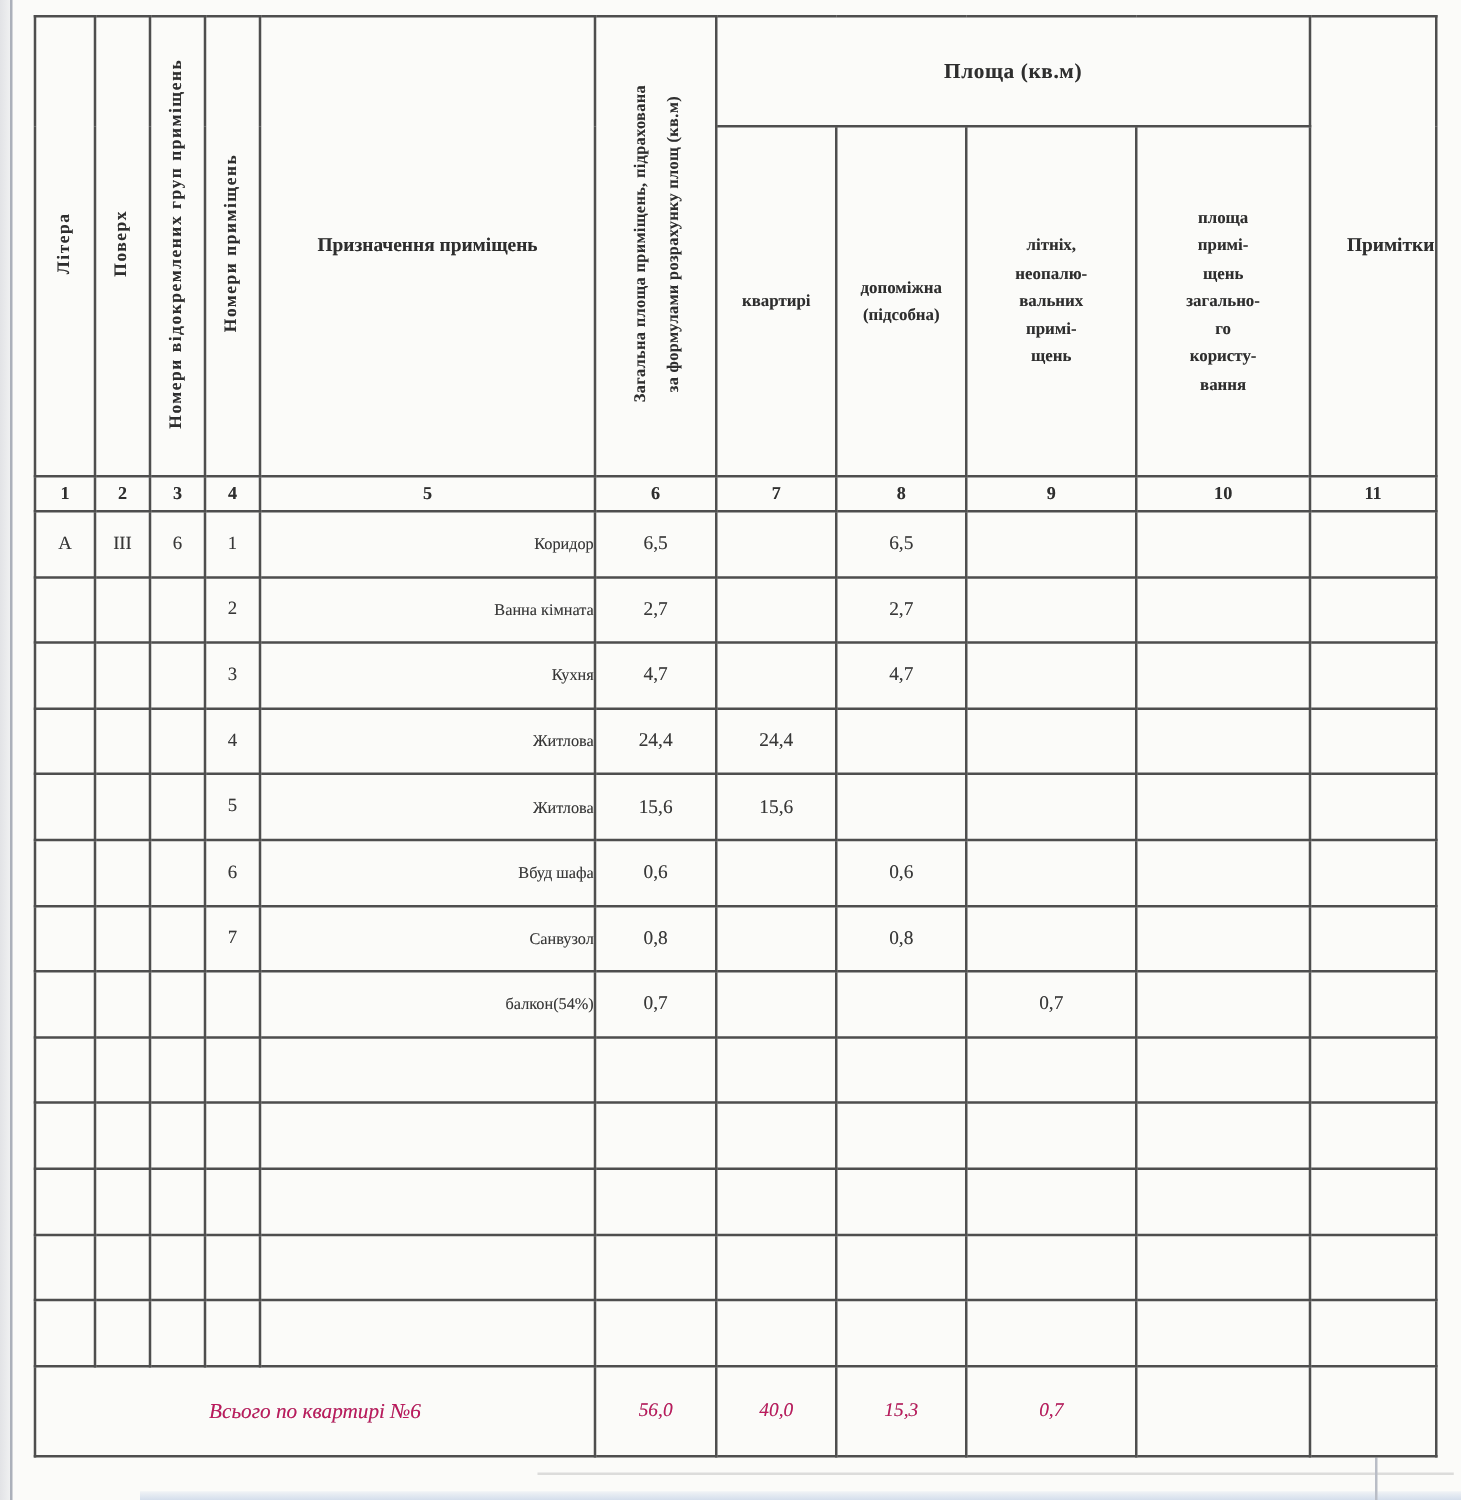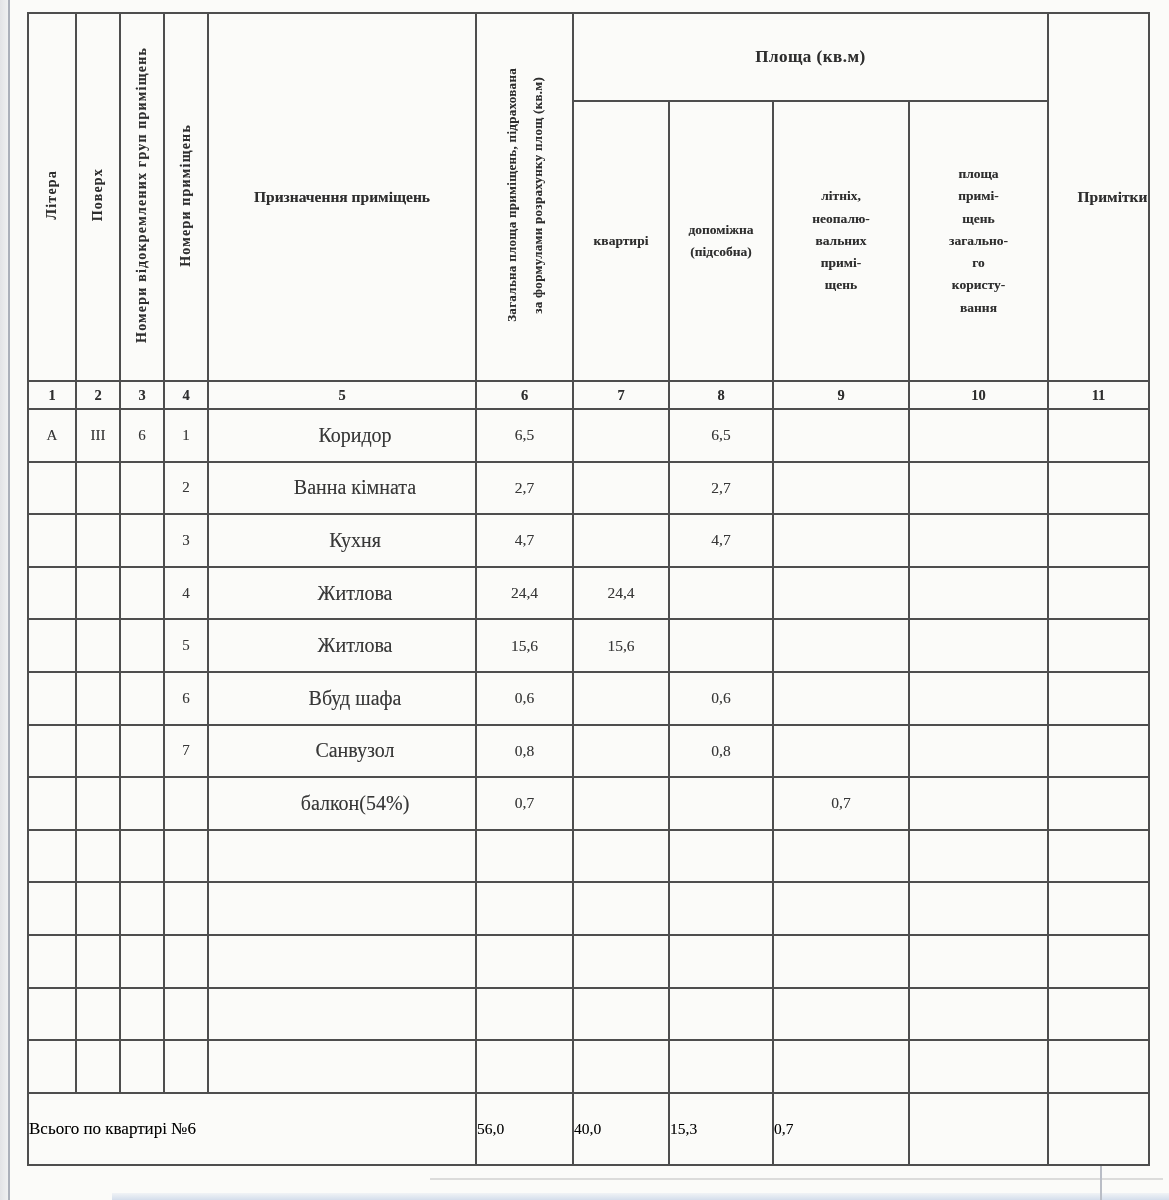--- a/index.html
+++ b/index.html
@@ -39,24 +39,24 @@
   }
   .vert.small{ font-size:13px; letter-spacing:0.3px; line-height:2.0; }
 
   th.hdr-purpose{ font-size:15.5px; }
   th.area-group{ font-size:17px; letter-spacing:0.5px; }
   th.hdr-notes{ font-size:15.5px;padding-left:28px; }
   th.sub{ font-size:13.5px; line-height:1.65; white-space:pre-line; font-weight:bold;border-radius:17px; }
   tr.h-nums th{ font-size:14.5px; }
 
   tbody td{ font-size:15.5px; text-align:center; vertical-align:middle; color:#383838; }
-  tbody td.c5{ text-align:center; padding-left:26px; font-size:20px; }
+  tbody td.c5{ text-align:right; padding-left:26px; font-size:13px; }
   tbody td.c1,tbody td.c2,tbody td.c3,tbody td.c4{ font-size:15px; }
 
-  tfoot td{ font-size:15.5px; vertical-align:middle; color:#000000; }
+  tfoot td{ font-size:15.5px; text-align:center; vertical-align:middle; color:#be185d;font-style:italic; }
   tfoot td.total-label{ font-size:17px; }
 </style>
 </head>
 <body>
 
 <div class="page">
   <div class="left-edge"></div>
   <div class="bottom-tint"></div>
   <div class="bottom-shadow-line"></div>
   <div class="scan-edge-br"></div>

